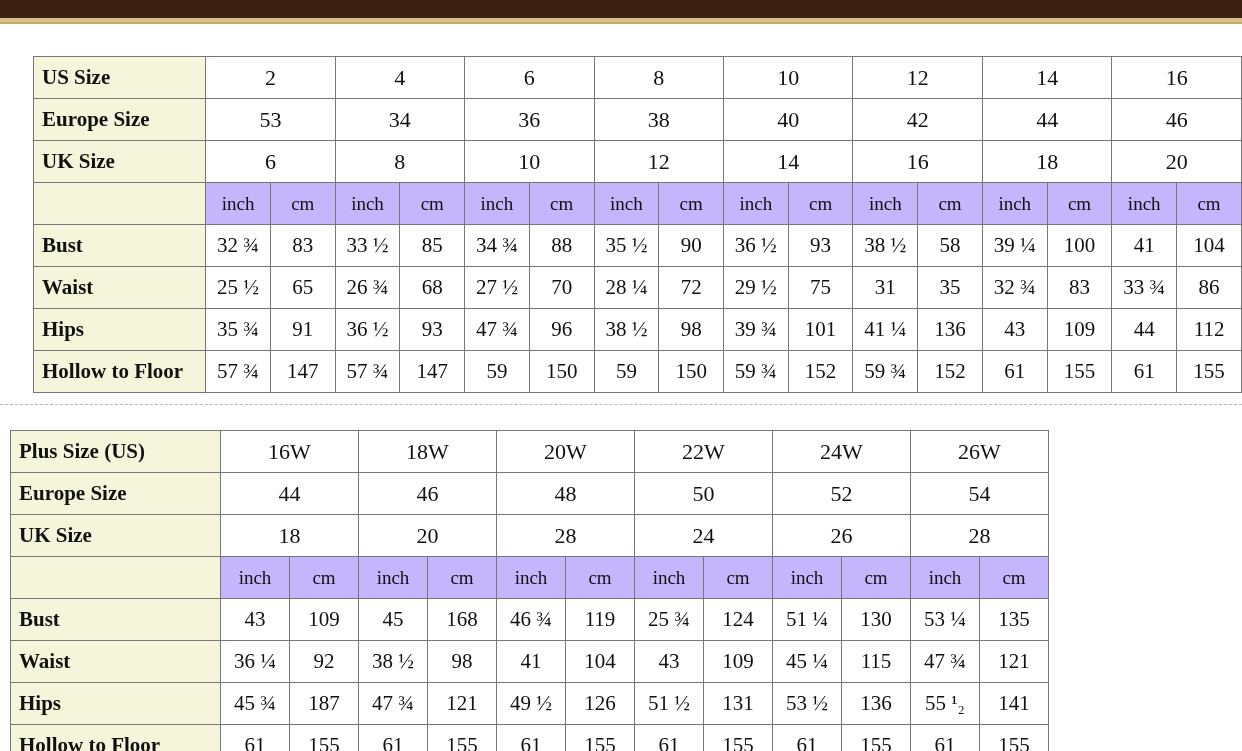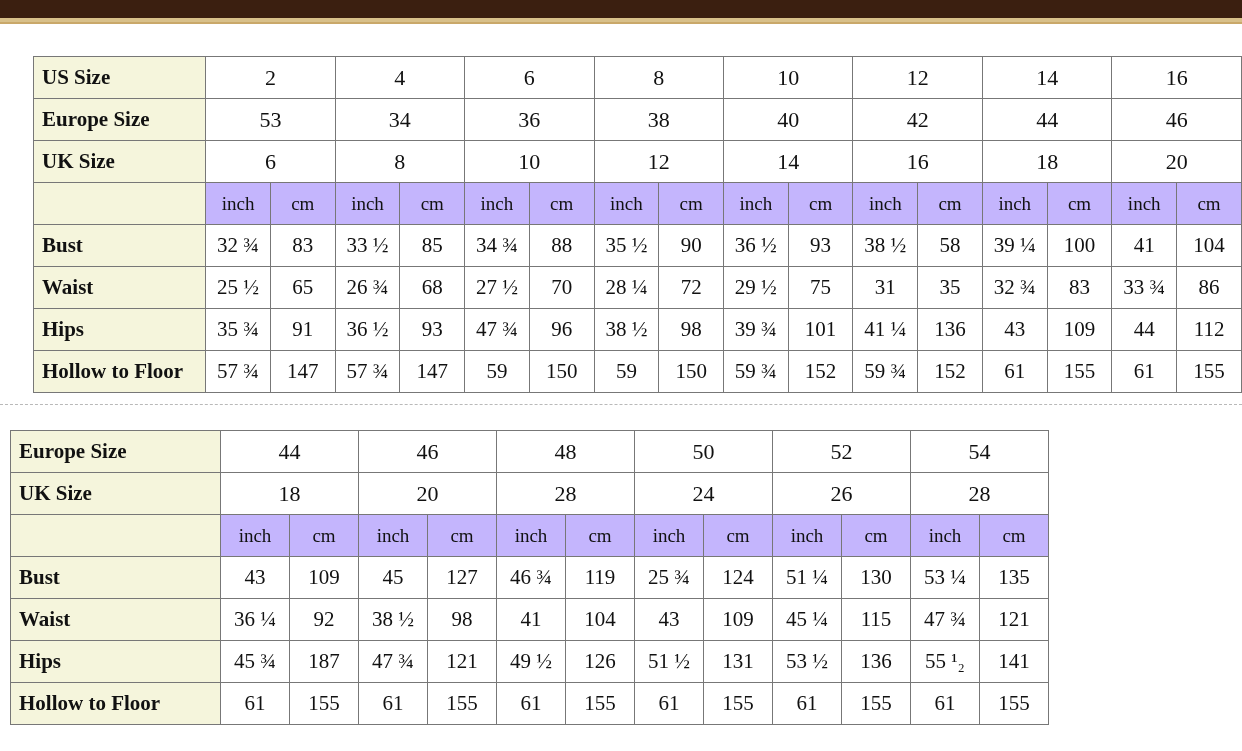--- a/index.html
+++ b/index.html
@@ -257,20 +257,29 @@
         <col class="c-val">
         <col class="c-val">
         <col class="c-val">
       <col class="c-val">
         <col class="c-val">
         <col class="c-val">
         <col class="c-val">
     </colgroup>
     <tbody>
       <tr>
+        <td class="rowlabel">Plus Size (US)</td>
+        <td class="sizeval" colspan="2">16W</td>
+        <td class="sizeval" colspan="2">18W</td>
+        <td class="sizeval" colspan="2">20W</td>
+        <td class="sizeval" colspan="2">22W</td>
+        <td class="sizeval" colspan="2">24W</td>
+        <td class="sizeval" colspan="2">26W</td>
+      </tr>
+      <tr>
         <td class="rowlabel">Europe Size</td>
         <td class="sizeval" colspan="2">44</td>
         <td class="sizeval" colspan="2">46</td>
         <td class="sizeval" colspan="2">48</td>
         <td class="sizeval" colspan="2">50</td>
         <td class="sizeval" colspan="2">52</td>
         <td class="sizeval" colspan="2">54</td>
       </tr>
       <tr>
         <td class="rowlabel">UK Size</td>
@@ -294,21 +303,21 @@
         <td class="unit">inch</td>
         <td class="unit">cm</td>
         <td class="unit">inch</td>
         <td class="unit">cm</td>
       </tr>
       <tr>
         <td class="rowlabel">Bust</td>
         <td>43</td>
         <td>109</td>
         <td>45</td>
-        <td>127</td>
+        <td>168</td>
         <td>46 ¾</td>
         <td>119</td>
         <td>25 ¾</td>
         <td>124</td>
         <td>51 ¼</td>
         <td>130</td>
         <td>53 ¼</td>
         <td>135</td>
       </tr>
       <tr>

